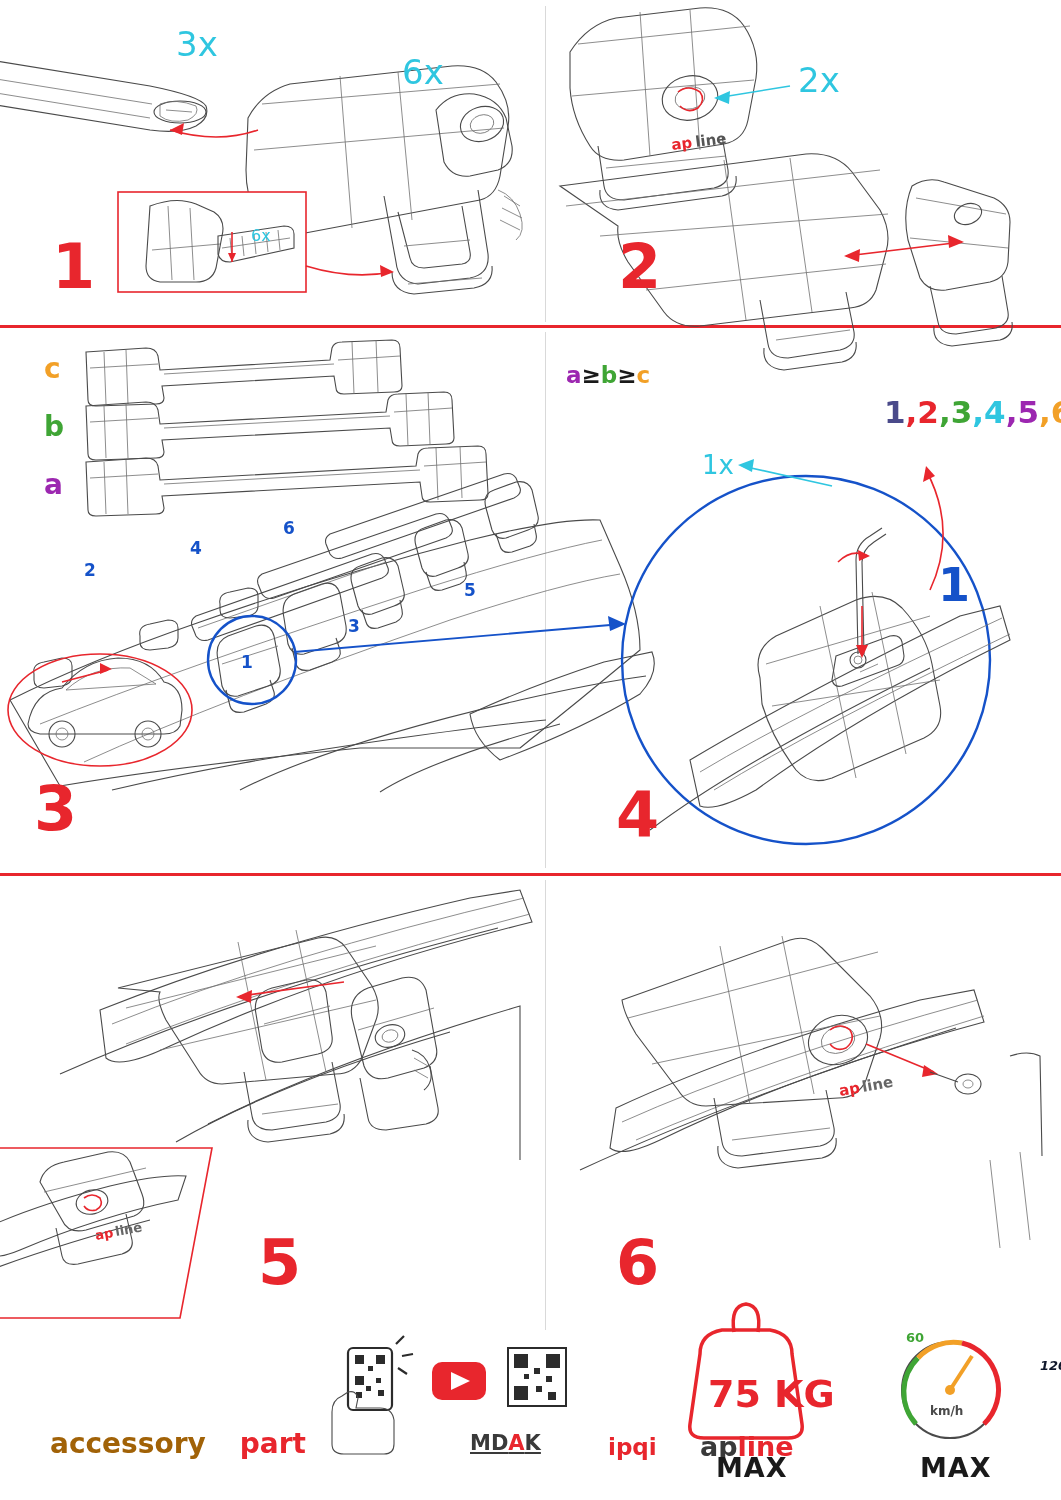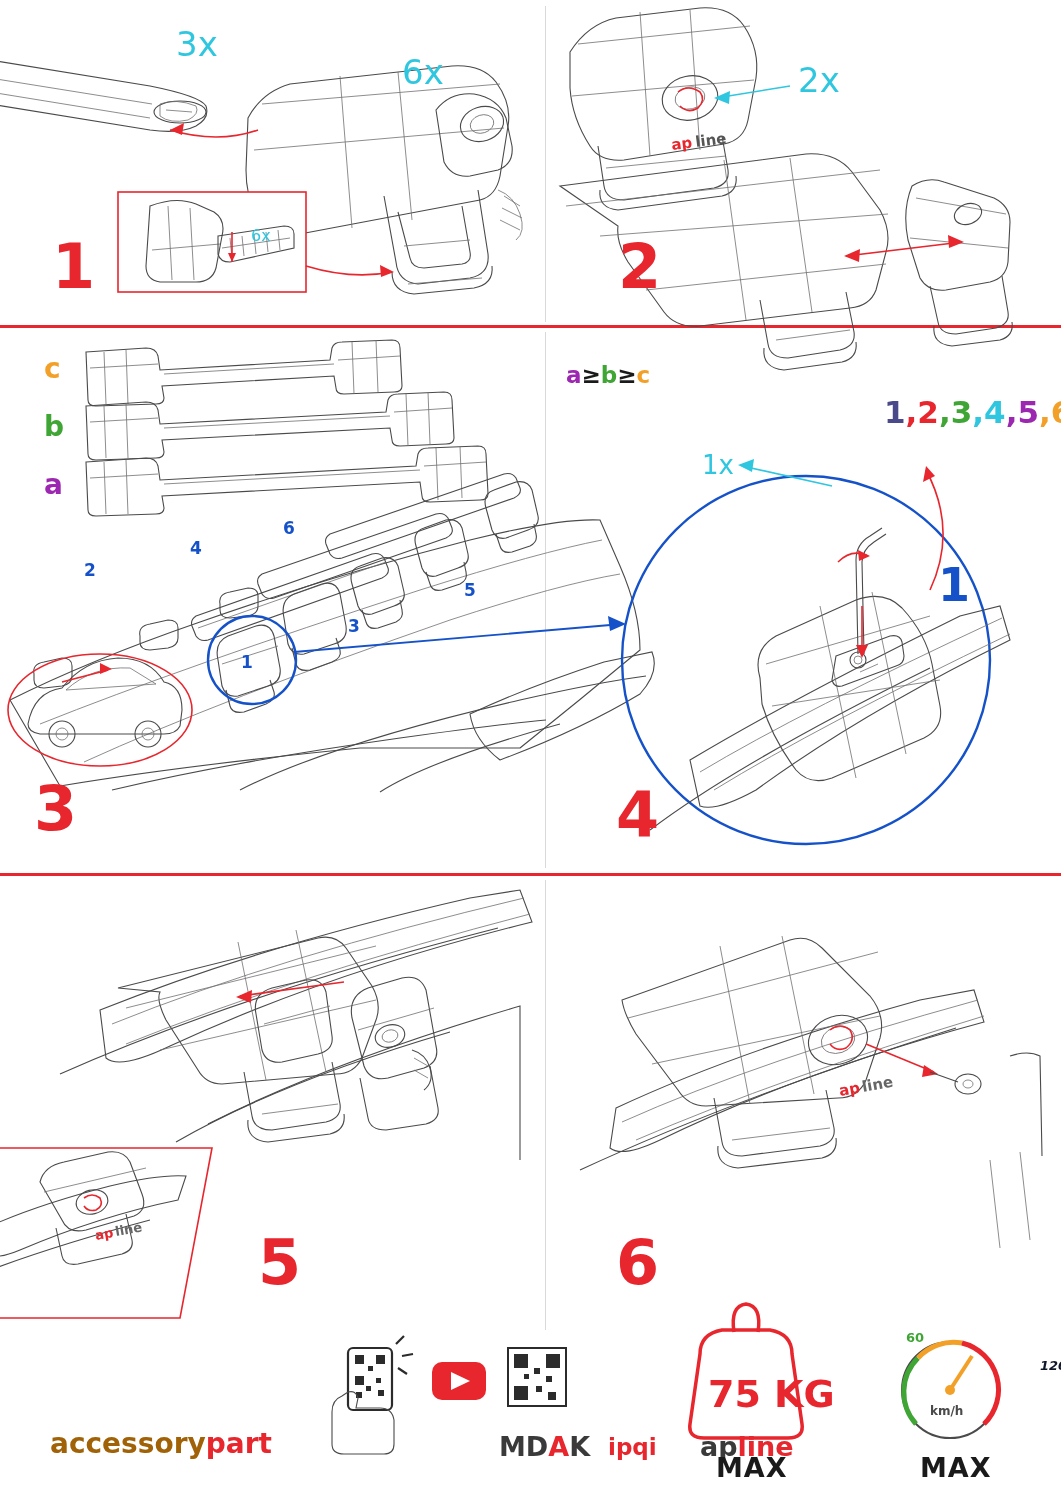--- a/index.html
+++ b/index.html
@@ -74,23 +74,23 @@
   .model-code{
     position:absolute;
     left:50px;top:1386px;
     font-size:30px;font-weight:700;color:#4a4a8a;
     letter-spacing:0.5px;
   }
   .brand-accessory{
     position:absolute;left:50px;top:1427px;font-size:28px;font-weight:700;
   }
   .brand-accessory .dark{color:#a16207;text-align:right;}
-  .brand-accessory .red{color:#e8262d;}
-
-  .brand-mdak{position:absolute;left:499px;top:1431px;font-size:27px;font-weight:700;color:#3a3a3a;}
+  .brand-accessory .red{color:#e8262d;margin-left:34px;}
+
+  .brand-mdak{position:absolute;left:470px;top:1431px;font-size:21px;font-weight:700;color:#3a3a3a;text-decoration:underline;}
   .brand-mdak .red{color:#e8262d;}
   .brand-ipqi{position:absolute;left:608px;top:1434px;font-size:23px;font-weight:700;color:#e8262d;}
   .brand-apline{position:absolute;left:700px;top:1431px;font-size:27px;font-weight:700;color:#3a3a3a;}
   .brand-apline .red{color:#e8262d;}
 
   .maxlabel{
     position:absolute;font-size:27px;font-weight:700;color:#1a1a1a;letter-spacing:1px;
   }
 
   .weight-text{

